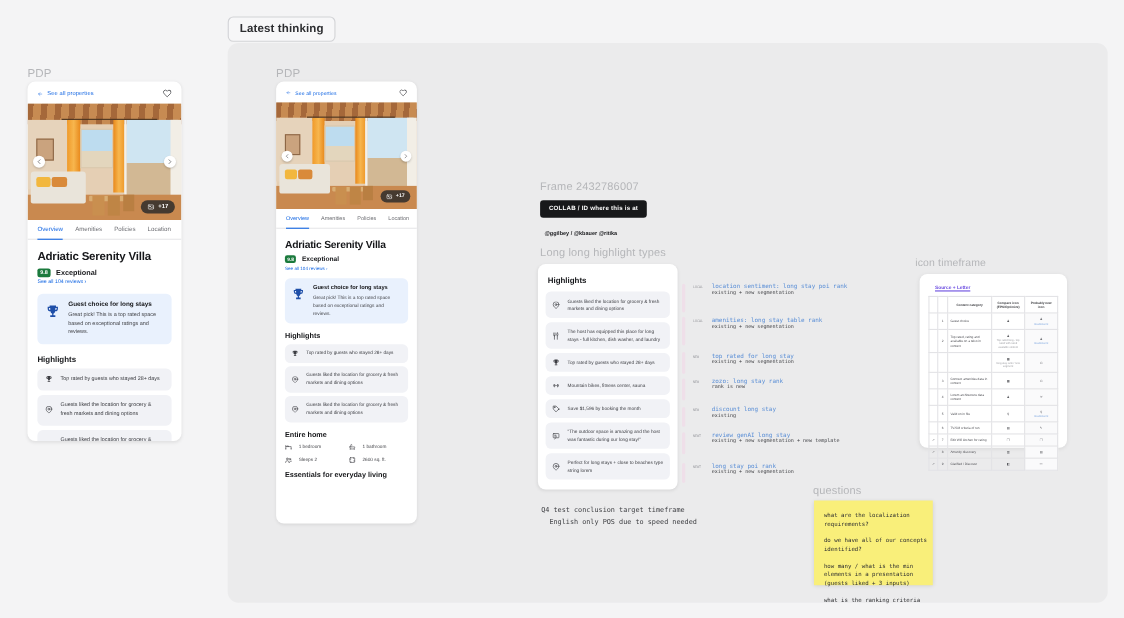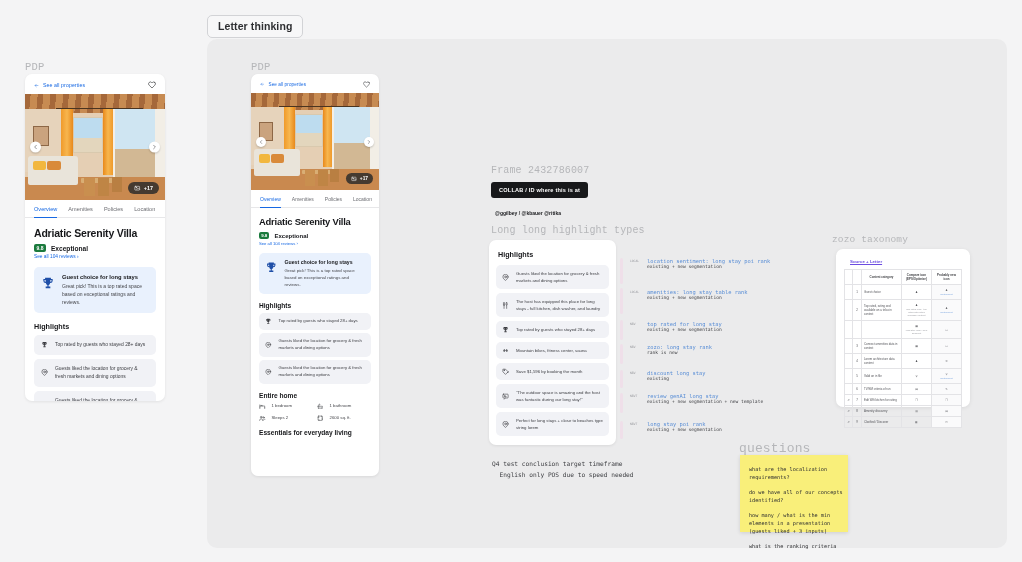--- a/index.html
+++ b/index.html
@@ -23,21 +23,20 @@
   .canvas {
     position: absolute; left: 207px; top: 39px;
     width: 800px; height: 509px;
     background: #ebebec; border-radius: 10px;
   }
 
   
   .frame-label {
     position: absolute; color: #b5b6b9; font-size: 10.5px; letter-spacing: .15px;
     white-space: nowrap;
-    font-family: Liberation Mono, monospace;
   }
 
   
   .pdp {
     position: absolute; background: #ffffff; border-radius: 7px;
     box-shadow: 0 1px 3px rgba(0,0,0,.08);
     overflow: hidden;
   }
   .pdp-top {
     display: flex; align-items: center; justify-content: space-between;
@@ -170,21 +169,21 @@
   td.glyph { text-align:center; font-size:7px; color:#2e2f33; }
   td.glyph.alt { background:#fafafb; color:#6e6f74; }
   .gsub { display:block; font-size:2.4px; color:#9a9ba0; margin-top:1px; line-height:3px; }
   .gsub.blue { color:#7fa8e0; }
 </style>
 </head>
 <body>
 
 <div id="root">
 
-  <div class="pill">Letter thinking</div>
+  <div class="pill">Latest thinking</div>
 
   <div class="canvas"></div>
 
   <div class="frame-label" style="left:25px; top:61px;">PDP</div>
   <div class="pdp" id="pdpLeft" style="left:25px; top:74px; width:140px; height:327px;">
       <div class="pdp-top">
         <div class="pdp-back">
           <span class="ic" style="display: inline-flex;">
             <svg width="5" height="5" viewBox="0 0 24 24" fill="none" stroke="#1668e3" stroke-width="2" stroke-linecap="round" stroke-linejoin="round">
               <path d="M19 12H5M11 18l-6-6 6-6"></path>
@@ -561,33 +560,33 @@
       <div class="anno" style="top: 163px; left: 0px;">
         <span class="tick">NEWT</span>
         <div class="a1">long stay poi rank</div>
         <div class="a2">existing + new segmentation</div>
       </div>
     </div>
 
   <div class="mono-note" style="left:492px; top:458px;">Q4 test conclusion target timeframe
   English only POS due to speed needed</div>
 
-  <div class="frame-label" style="left:739px; top:441px; font-size:13px;">questions</div>
+  <div class="frame-label" style="left:739px; top:441px; font-size:10px;">questions</div>
   <div class="sticky" id="sticky" style="left:740px; top:455px; width:108px; height:77px;">
       <p style="white-space: pre;">what are the localization
 requirements?</p>
       <p style="white-space: pre;">do we have all of our concepts
 identified?</p>
       <p style="white-space: pre;">how many / what is the min
 elements in a presentation
 (guests liked + 3 inputs)</p>
       <p style="white-space: pre;">what is the ranking criteria</p>
     </div>
 
-  <div class="frame-label" style="left:832px; top:234px; font-size:9.5px;">zozo taxonomy</div>
+  <div class="frame-label" style="left:832px; top:234px; font-size:9.5px;">icon timeframe</div>
   <div class="tax-card" id="taxCard" style="left:836px; top:249px; width:134px; height:158px;">
       <div class="tax-head">Source + Letter</div>
       <table class="tax">
         <thead>
           <tr>
             <th style="width: 8px;"></th>
             <th style="width: 9px;"></th>
             <th>Content category</th>
             <th style="width: 30px;">Compare icon (EPS/Optimize)</th>
             <th style="width: 30px;">Probably new icon</th>

